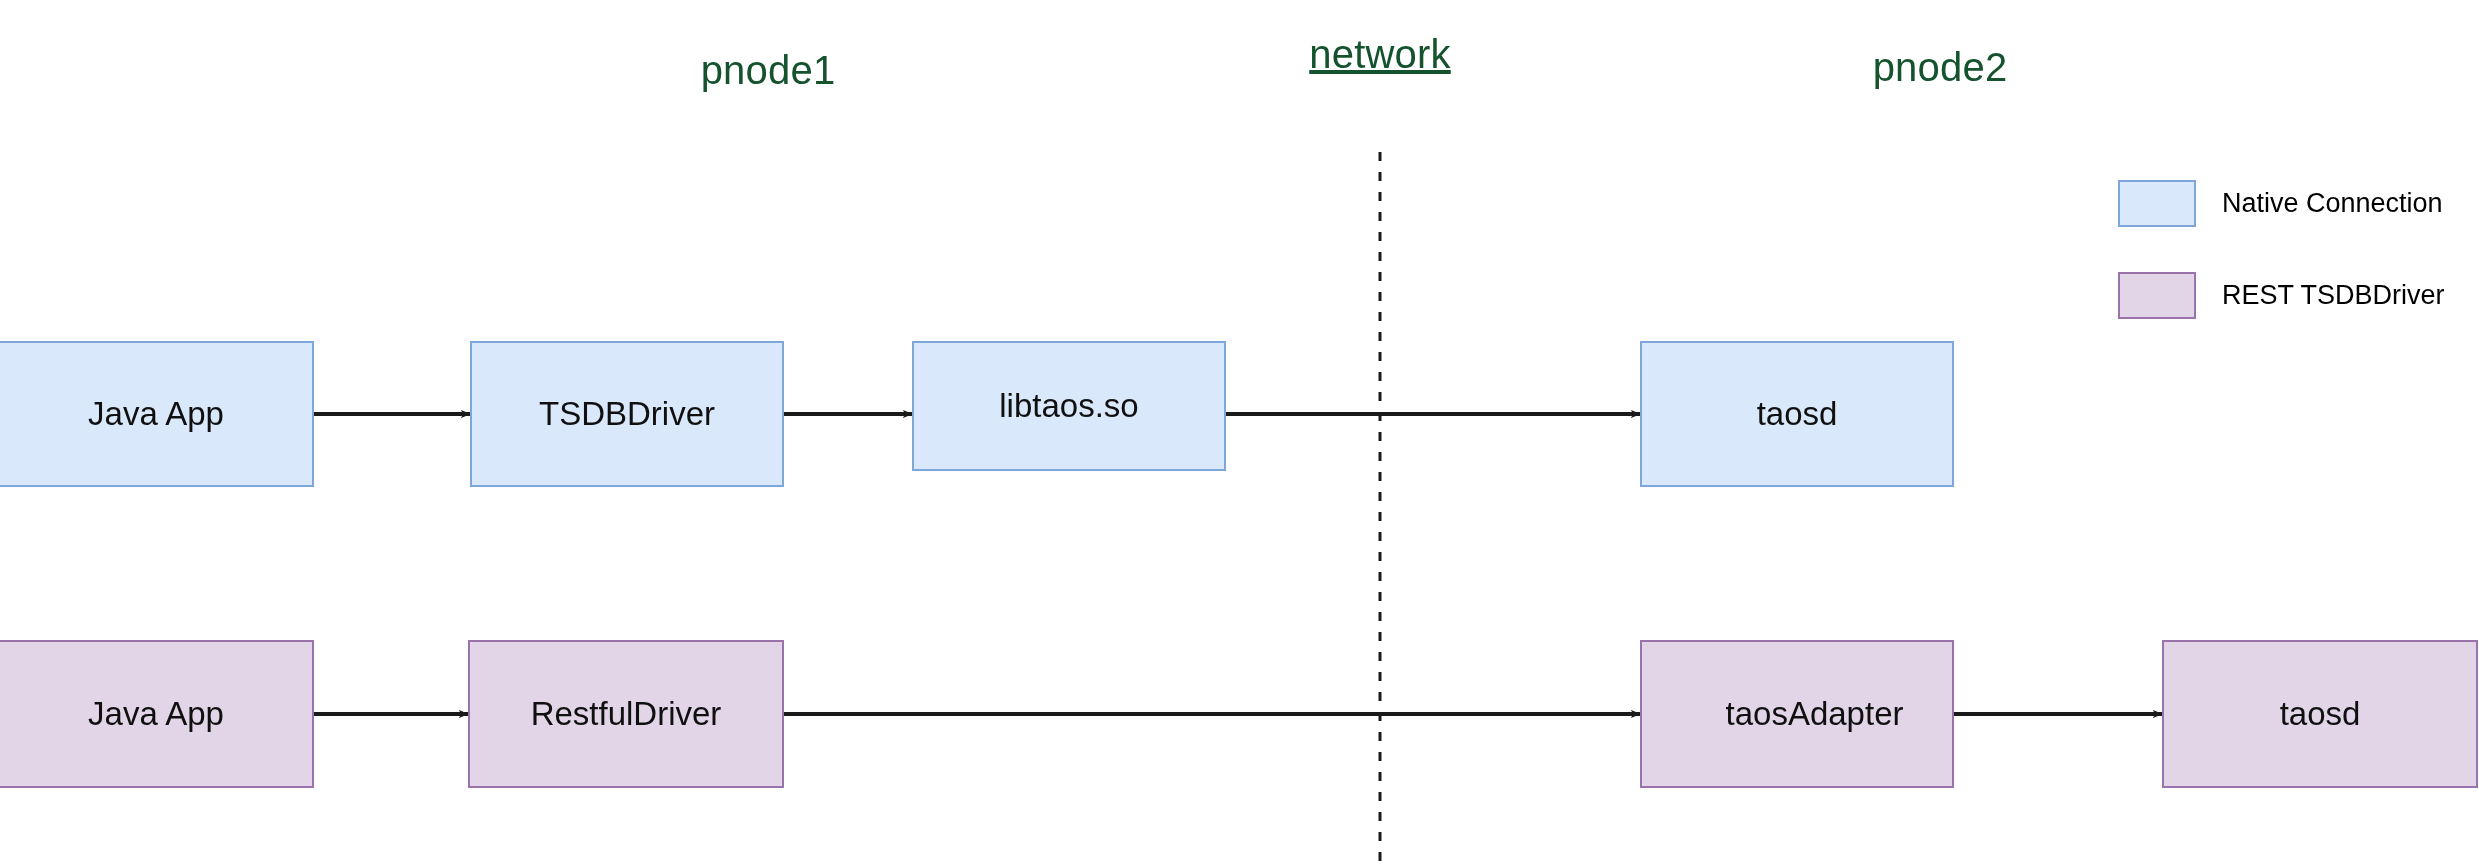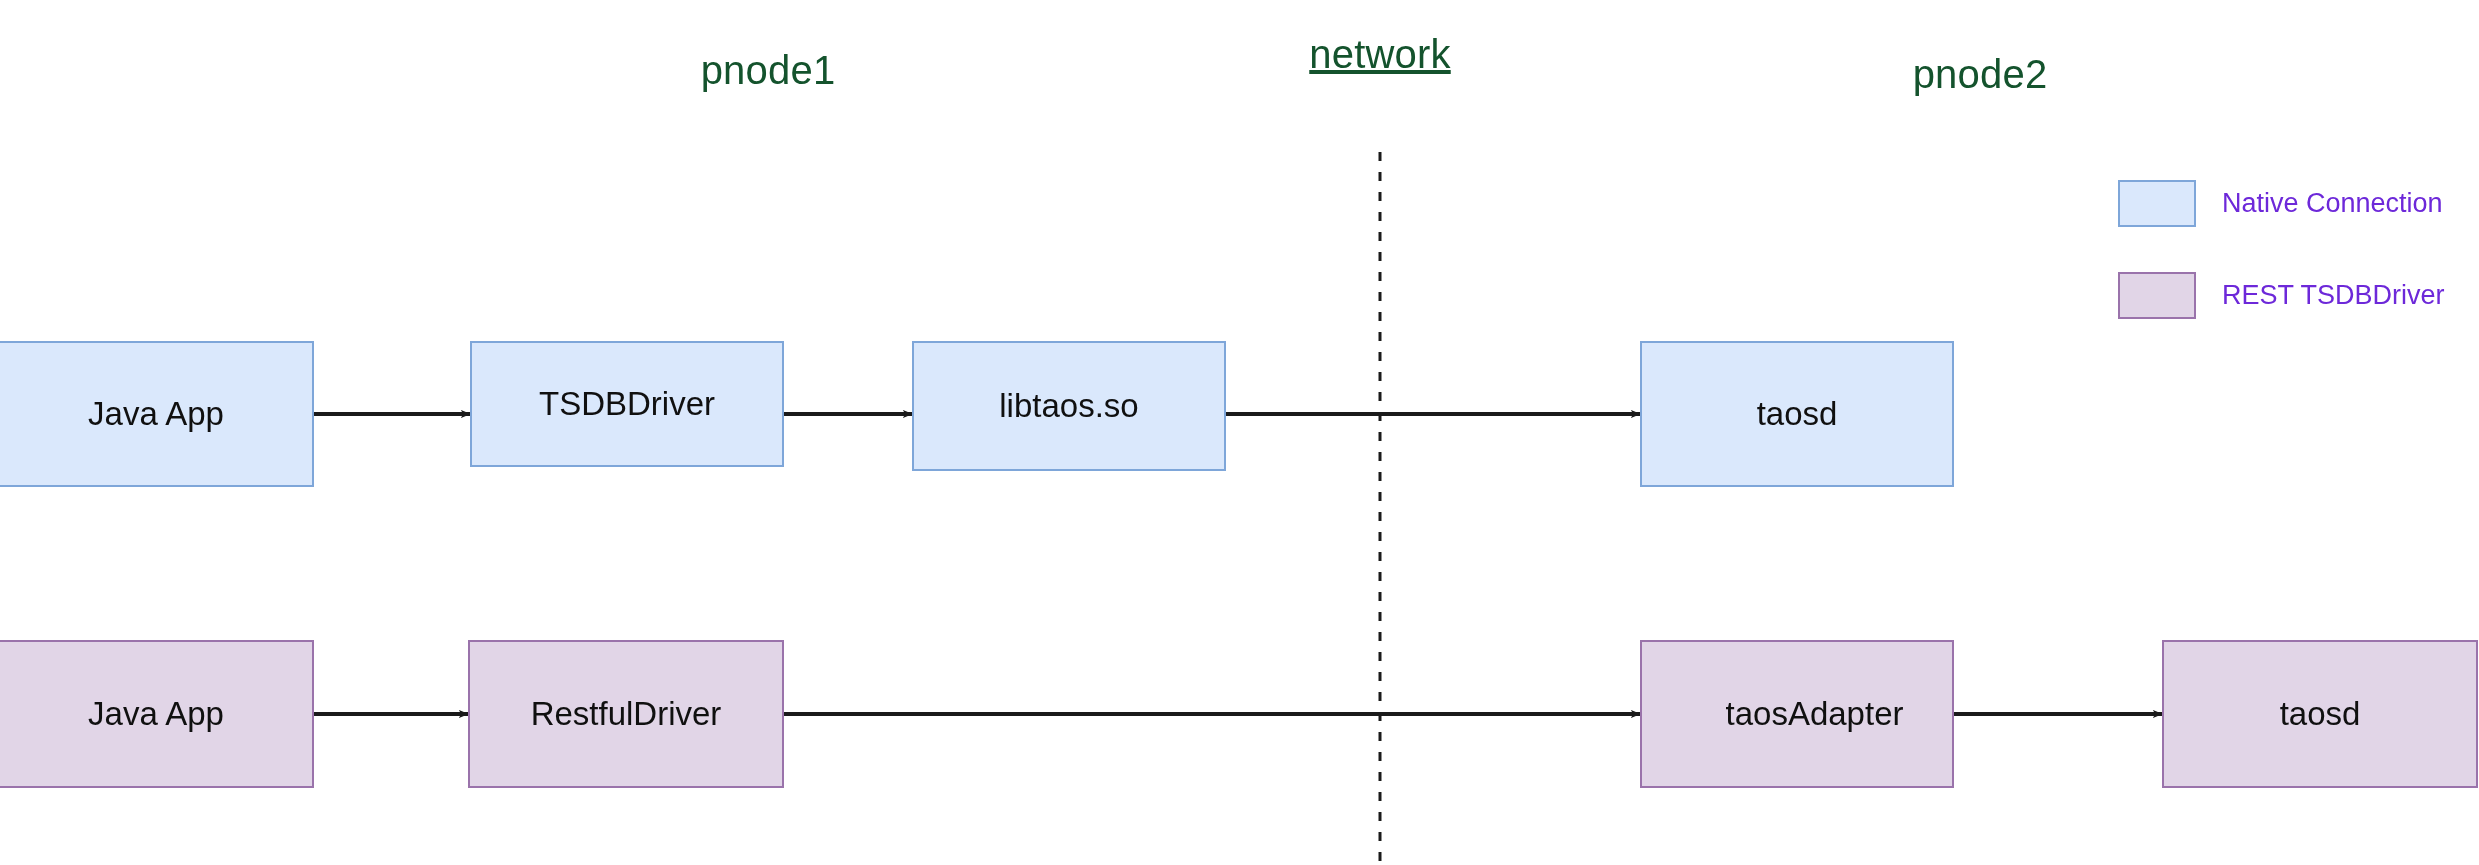--- a/index.html
+++ b/index.html
@@ -73,21 +73,21 @@
     background: #dae8fc;
     border-color: #7ea6d9;
   }
   .legend-swatch.rest {
     background: #e1d5e7;
     border-color: #9a73ab;
   }
   .legend-label {
     margin-left: 26px;
     font-size: 27px;
-    color: #6d28d9;
+    color: #000000;
     white-space: nowrap;
   }
 </style>
 </head>
 <body>
 
 <div id="canvas">
 
   <svg class="edge-svg" viewBox="0 0 2479 865" xmlns="http://www.w3.org/2000/svg">
     <defs>
@@ -104,28 +104,28 @@
         <line x1="1954" y1="714" x2="2162" y2="714" stroke="#1a1a1a" stroke-width="4" marker-end="url(#arrowhead)"></line>
       </g>
     <g id="divider-group">
         <line x1="1380" y1="152" x2="1380" y2="865" stroke="#1a1a1a" stroke-width="3" stroke-dasharray="9 11"></line>
       </g>
   </svg>
 
   <div id="zone-layer">
       <div class="zone-label" style="left: 768px; top: 48px;">pnode1</div>
       <div class="zone-label" style="left: 1380px; top: 32px; text-decoration: underline;">network</div>
-      <div class="zone-label" style="left: 1940px; top: 52px; margin-left: 40px;">pnode2</div>
+      <div class="zone-label" style="left: 1940px; top: 45px;">pnode2</div>
     </div>
 
   <div id="node-layer">
       <div class="node-box native" style="left: -2px; top: 341px; width: 316px; height: 146px;">
         <span>Java App</span>
       </div>
-      <div class="node-box native" style="left: 470px; top: 341px; width: 314px; height: 126px;">
+      <div class="node-box native" style="left: 470px; top: 341px; width: 314px; height: 146px;">
         <span>TSDBDriver</span>
       </div>
       <div class="node-box native" style="left: 912px; top: 341px; width: 314px; height: 130px;">
         <span>libtaos.so</span>
       </div>
       <div class="node-box native" style="left: 1640px; top: 341px; width: 314px; height: 146px;">
         <span>taosd</span>
       </div>
       <div class="node-box rest" style="left: -2px; top: 640px; width: 316px; height: 148px;">
         <span>Java App</span>

